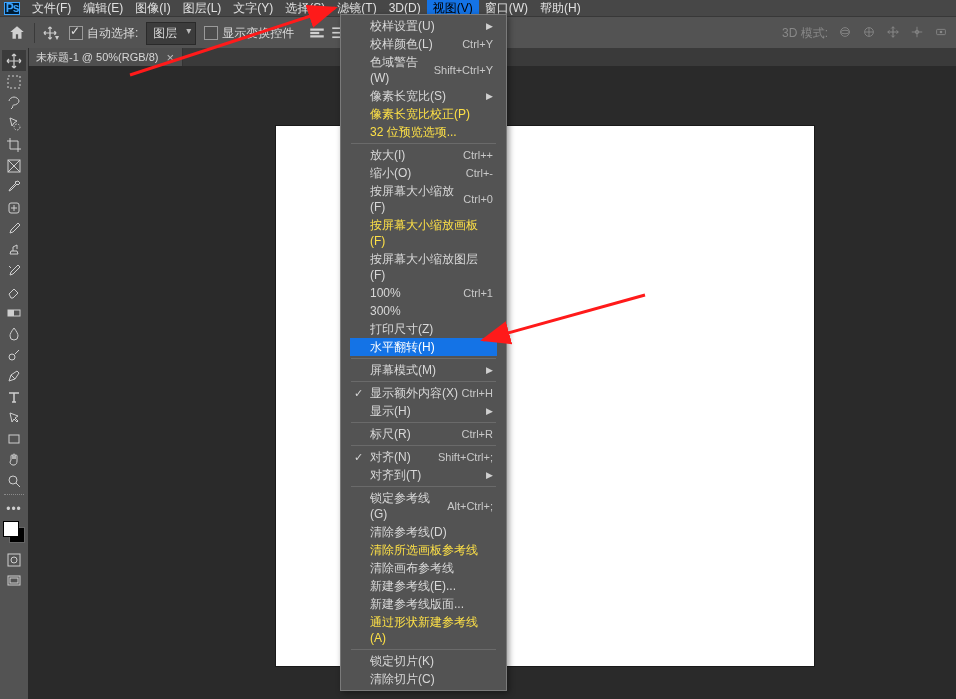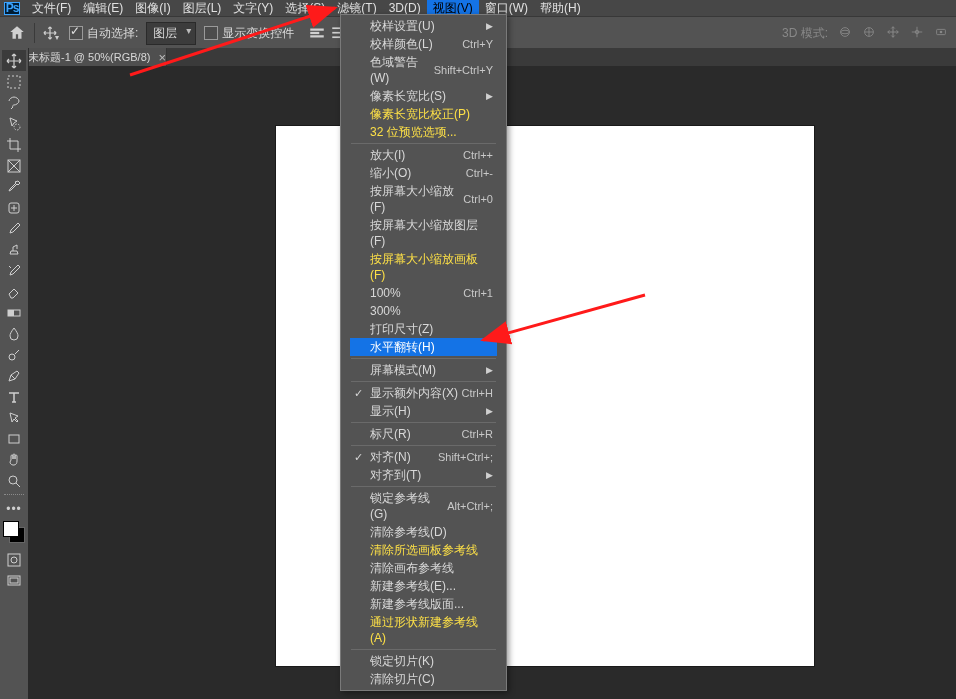--- a/index.html
+++ b/index.html
@@ -130,21 +130,21 @@
     background: #3a3a3a;
     display: flex;
     align-items: center;
     border-bottom: 1px solid #2c2c2c;
   }
   .doc-tab {
     height: 18px;
     background: #4f4f4f;
     display: flex;
     align-items: center;
-    padding: 0 0;
+    padding: 0 8px;
     font-size: 11px;
     color: #d8d8d8;
     border-right: 1px solid #333;
     gap: 8px;
   }
   .tab-close {
     color: #bababa;
     font-size: 13px;
     cursor: pointer;
   }
@@ -527,25 +527,25 @@
         <span class="dd-shortcut">Ctrl++</span>
       </div>
   <div class="dd-item">
         <span>缩小(O)</span>
         <span class="dd-shortcut">Ctrl+-</span>
       </div>
   <div class="dd-item">
         <span>按屏幕大小缩放(F)</span>
         <span class="dd-shortcut">Ctrl+0</span>
       </div>
-  <div class="dd-item">
-        <span>按屏幕大小缩放图层(F)</span>
-      </div>
   <div class="dd-item disabled">
         <span>按屏幕大小缩放画板(F)</span>
+      </div>
+  <div class="dd-item">
+        <span>按屏幕大小缩放图层(F)</span>
       </div>
   <div class="dd-item">
         <span>100%</span>
         <span class="dd-shortcut">Ctrl+1</span>
       </div>
   <div class="dd-item">
         <span>300%</span>
       </div>
   <div class="dd-item">
         <span>打印尺寸(Z)</span>

